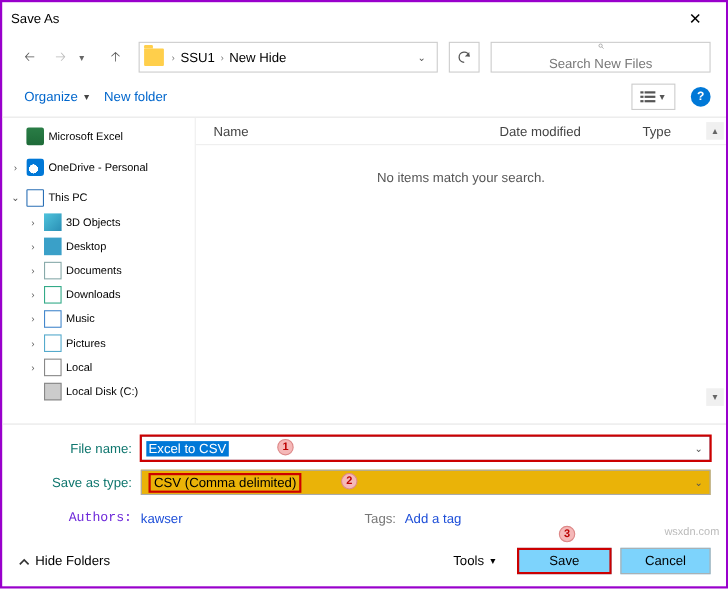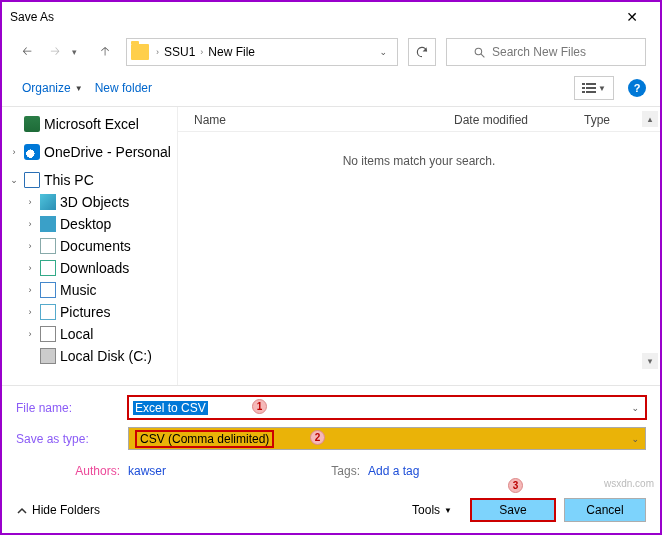--- a/index.html
+++ b/index.html
@@ -10,33 +10,33 @@
   .navrow { display: flex; align-items: center; padding: 6px 14px; gap: 6px; }
   .navbtn { width: 22px; height: 22px; display: flex; align-items: center; justify-content: center; color: #555; }
   .navbtn.dis { color: #bbb; }
   .updown { width:16px; color:#666; font-size:9px; line-height:7px;}
   .breadcrumb { flex: 1; border: 1px solid #ccc; height: 28px; display: flex; align-items: center; padding: 0 4px; gap: 2px; margin: 0 4px; }
   .breadcrumb .chev { color: #777; font-size: 9px; padding:0 3px;}
   .folder-icon { width:18px; height:16px; background:#ffcf4b; border-radius:1px; position:relative; margin-right:2px;}
   .folder-icon::before{content:"";position:absolute;top:-3px;left:0;width:8px;height:3px;background:#ffcf4b;border-radius:1px 1px 0 0;}
   .dropchev { color:#555; font-size:9px; padding:0 6px; }
   .refresh { width:28px; height:28px; border:1px solid #ccc; display:flex;align-items:center;justify-content:center; margin-right:4px;}
-  .search { width: 200px; height: 28px; border: 1px solid #ccc; display: flex; align-items: center; padding: 0 26px; color: #777; gap:6px;}
+  .search { width: 200px; height: 28px; border: 1px solid #ccc; display: flex; align-items: center; padding: 0 26px; color: #777; gap:6px;flex-direction:column;}
   .toolbar { display:flex; align-items:center; padding: 4px 14px 6px; border-bottom:1px solid #e5e5e5; position:relative;}
   .tlink { color:#0066cc; font-size:12px; padding:4px 6px; display:flex; align-items:center; gap:4px;}
   .tlink .car { font-size:8px; color:#444;}
   .spacer{flex:1;}
   .viewbtn{ width:40px;height:24px; border:1px solid #ccc; display:flex;align-items:center;justify-content:center;gap:2px;margin-right:14px;}
   .help { width:18px;height:18px;border-radius:50%;background:#0078d7;color:#fff;display:flex;align-items:center;justify-content:center;font-size:11px;font-weight:bold;}
   .mainarea { display:flex; height: 278px; }
   .sidebar { width: 175px; overflow:hidden; padding:6px 0 0 4px;}
   .snode { display:flex; align-items:center; gap:4px; padding:3px 2px; white-space:nowrap;}
   .snode .tw { width:12px; color:#555; font-size:9px; text-align:center;}
   .snode .tw.none{visibility:hidden;}
-  .snode .lbl{font-size:14px;}
+  .snode .lbl{font-size:10px;}
   .ic { width:16px;height:16px; display:inline-block;}
   .ic-excel{background:linear-gradient(#2a7d46,#1e6b38);border-radius:2px;}
   .ic-cloud{background:radial-gradient(circle at 40% 60%, #fff 0%, #fff 30%, transparent 31%), #0078d7;border-radius:3px;}
   .ic-pc{background:#fff;border:1px solid #2a6fb5;border-radius:1px;}
   .ic-3d{background:linear-gradient(135deg,#4fc3dc,#2a8fb5);}
   .ic-desk{background:#3aa0c8;}
   .ic-doc{background:#fff;border:1px solid #8aa;}
   .ic-down{background:#fff;border:1px solid #3a8;}
   .ic-music{background:#fff;border:1px solid #48c;}
   .ic-pic{background:#fff;border:1px solid #5ac;}
@@ -46,30 +46,30 @@
   .cols { display:flex; padding:6px 16px 4px; color:#444; border-bottom:1px solid #eee;}
   .col-name{flex:1;}
   .col-date{width:130px;}
   .col-type{width:60px;}
   .empty { text-align:center; color:#555; padding:22px 0; }
   .scroll { position:absolute; right:2px; top:4px; width:16px; }
   .sarrow { width:16px;height:16px;background:#f0f0f0;display:flex;align-items:center;justify-content:center;font-size:9px;color:#666;}
   .scroll .track{height:226px;}
   .bottom { border-top:1px solid #e5e5e5; padding:10px 14px 6px; position:relative;}
   .frow { display:flex; align-items:center; margin-bottom:8px;}
-  .flabel { width:112px; text-align:left; padding-right:8px; color:#8b5cf6;}
+  .flabel { width:112px; text-align:right; padding-right:8px; color:#0f766e;}
   .finput { flex:1; height:23px; border:1px solid #7aa7d7; background:#fff; display:flex; align-items:center; padding:0 4px; position:relative;}
   .finput.sel { outline:2px solid #cc0000; outline-offset:-1px;}
   .finput .val { background:#0078d7; color:#fff; padding:0 2px;}
   .finput .car{position:absolute;right:6px;font-size:9px;color:#555;}
   .stype { flex:1; height:23px; border:1px solid #aaa; background:#eab308; display:flex; align-items:center; padding:0 6px; position:relative;}
   .stype .box { border:2px solid #cc0000; padding:0 3px;}
   .stype .car{position:absolute;right:6px;font-size:9px;color:#555;}
   .metarow { display:flex; padding:6px 0 4px;}
-  .metarow .ml { width:112px; text-align:right; color:#ec4899; padding-right:8px;}
+  .metarow .ml { width:112px; text-align:right; color:#6d28d9; padding-right:8px;font-family:Liberation Mono, monospace;}
   .metarow .mv { color:#1d4ed8; width:180px;}
   .metarow .ml2{width:60px;text-align:right;color:#777;padding-right:8px;}
   .footer { display:flex; align-items:center; padding:10px 14px;}
   .hide { display:flex; align-items:flex-end; gap:4px;}
   .btn { width:82px; height:24px; border:1px solid #adadad; background:#7dd3fc; display:flex; align-items:center; justify-content:center; margin-left:8px;}
   .btn.save{ border:2px solid #cc0000; width:86px;}
   .badge { width:15px;height:15px; border-radius:50%; background:#f5b8b8; border:1px solid #d88; color:#b00; font-size:10px; font-weight:bold; display:inline-flex;align-items:center;justify-content:center; margin-left:8px;}
   .wm { position:absolute; right:6px; bottom:44px; color:#bbb; font-size:10px;}
 </style>
 </head>
@@ -83,21 +83,21 @@
 <div class="navrow">
   <span class="navbtn">🡠</span>
   <span class="navbtn dis">🡢</span>
   <span class="updown">▾</span>
   <span class="navbtn">🡡</span>
   <div class="breadcrumb">
     <span class="folder-icon"></span>
     <span class="chev">›</span>
     <span>SSU1</span>
     <span class="chev">›</span>
-    <span>New File</span>
+    <span>New Hide</span>
     <span style="flex:1"></span>
     <span class="dropchev">⌄</span>
   </div>
   <div class="refresh">
     <svg width="14" height="14" viewBox="0 0 24 24">
         <path fill="none" stroke="#555" stroke-width="2" d="M20 11A8 8 0 1 0 12 20"></path>
         <path fill="#555" d="M20 4v7h-7z"></path>
       </svg>
   </div>
   <div class="search">

